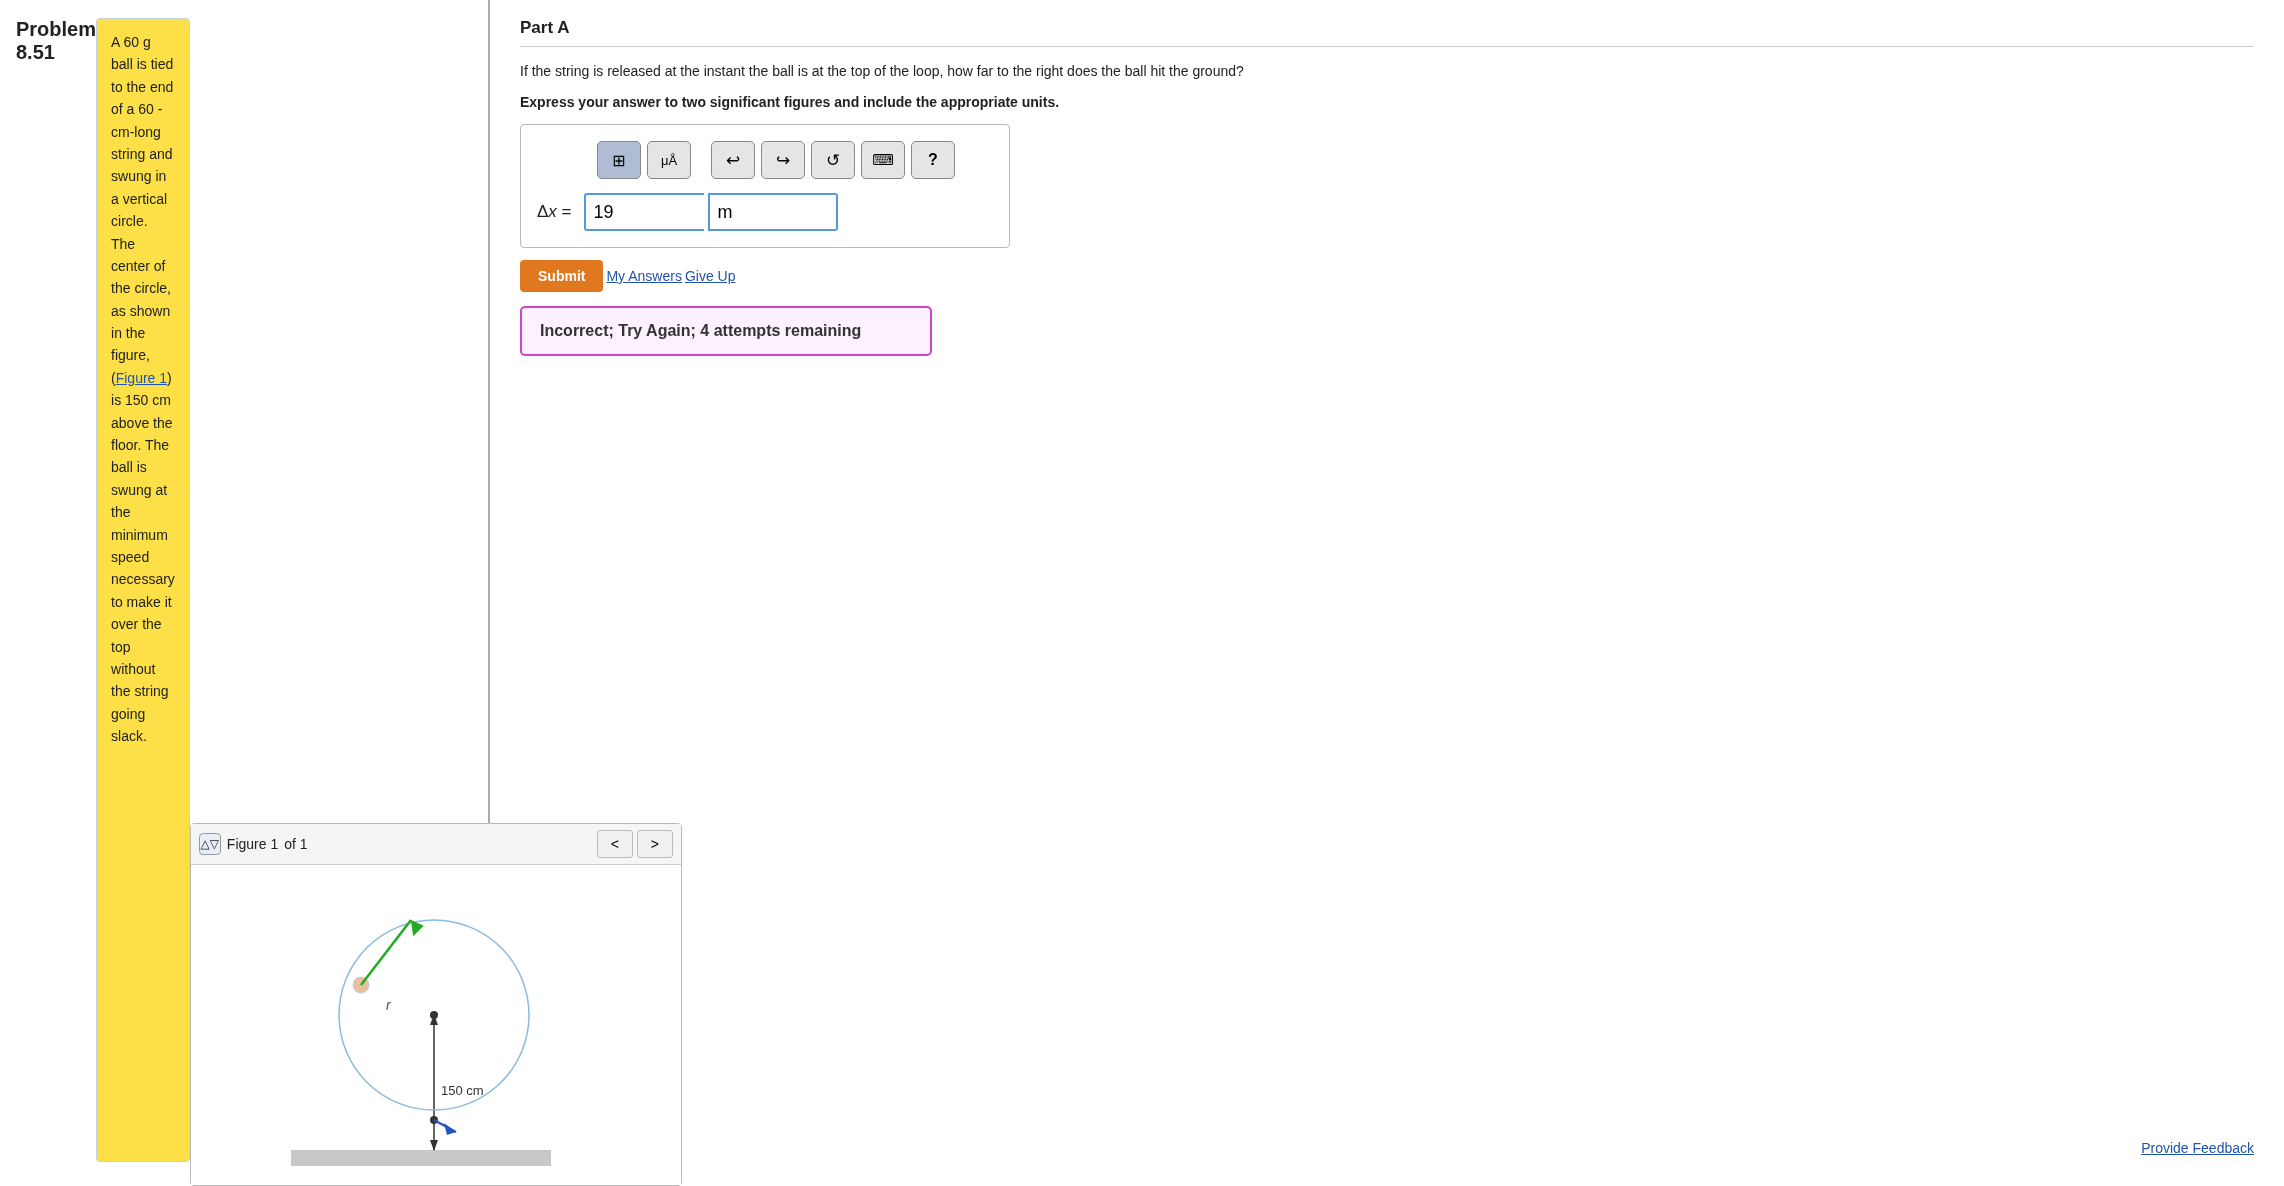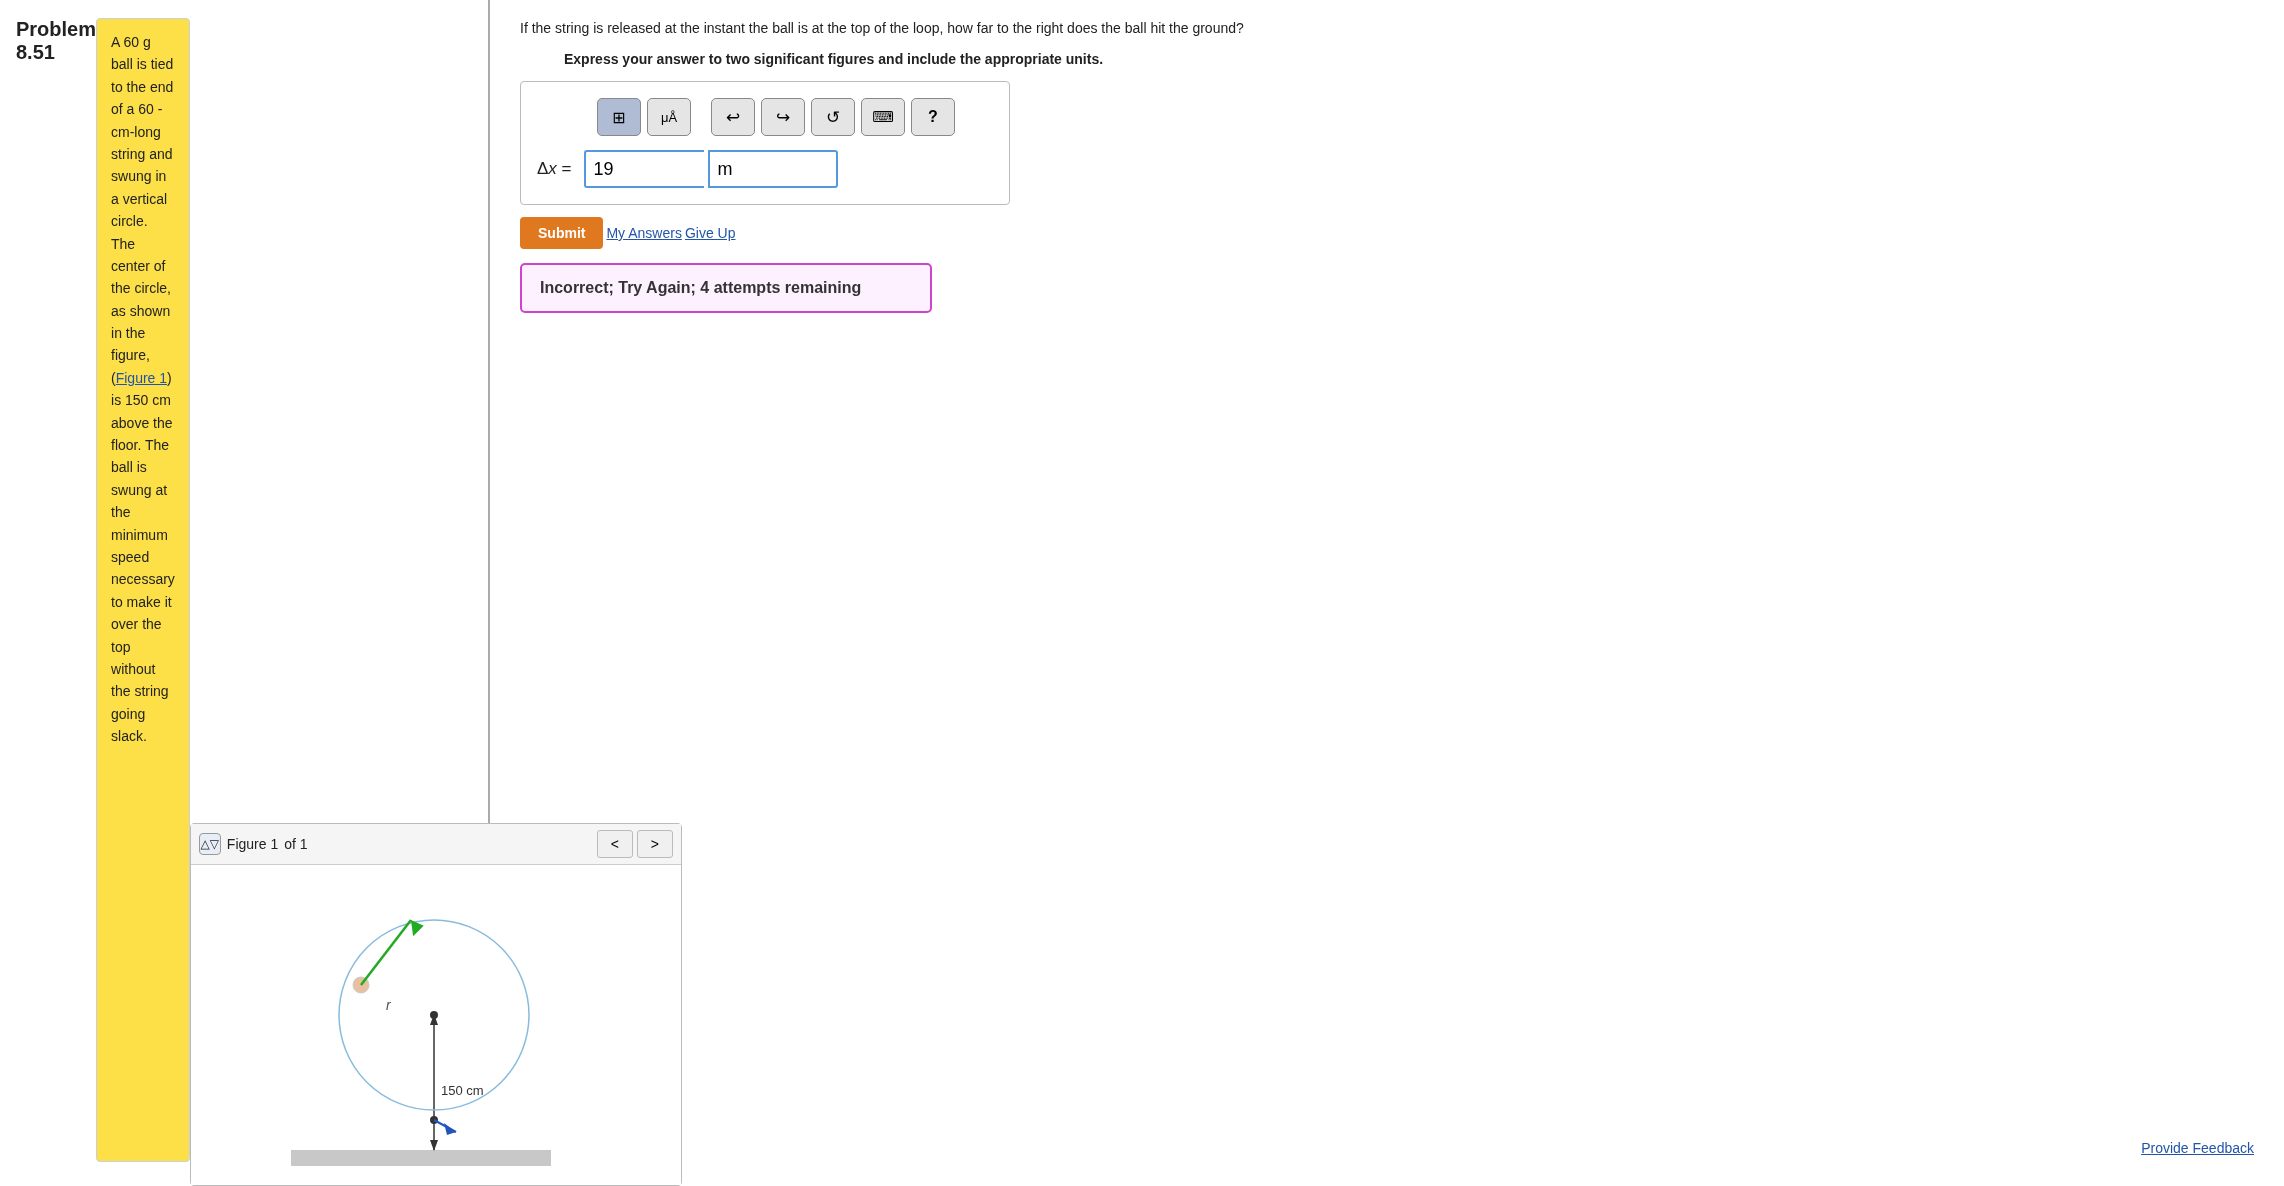--- a/index.html
+++ b/index.html
@@ -114,21 +114,20 @@
     }
     .question-text {
       font-size: 14px;
       margin-bottom: 12px;
       line-height: 1.5;
     }
     .instructions {
       font-size: 14px;
       font-weight: bold;
       margin-bottom: 14px;
-      margin-left: 44px;
     }
     .answer-box {
       border: 1px solid #bbb;
       border-radius: 4px;
       padding: 16px 16px 16px 16px;
       width: 490px;
       margin-bottom: 12px;
     }
     .toolbar {
       display: flex;
@@ -280,20 +279,21 @@
         <circle cx="243" cy="255" r="4" fill="#333"></circle>
 
         <line x1="243" y1="255" x2="265" y2="267" stroke="#2255bb" stroke-width="2"></line>
         <polygon points="265,267 253,258 256,270" fill="#2255bb"></polygon>
       </svg>
     </div>
   </div>
 </div>
 
 <div class="right-panel">
+  <div class="part-title">Part A</div>
   <div class="question-text">If the string is released at the instant the ball is at the top of the loop, how far to the right does the ball hit the ground?</div>
   <div class="instructions">Express your answer to two significant figures and include the appropriate units.</div>
 
   <div class="answer-box">
     <div class="toolbar">
       <button class="toolbar-btn active">
         <span style="font-size:16px;">⊞</span>
       </button>
       <button class="toolbar-btn">
         <span style="font-size:13px;">μÅ</span>

